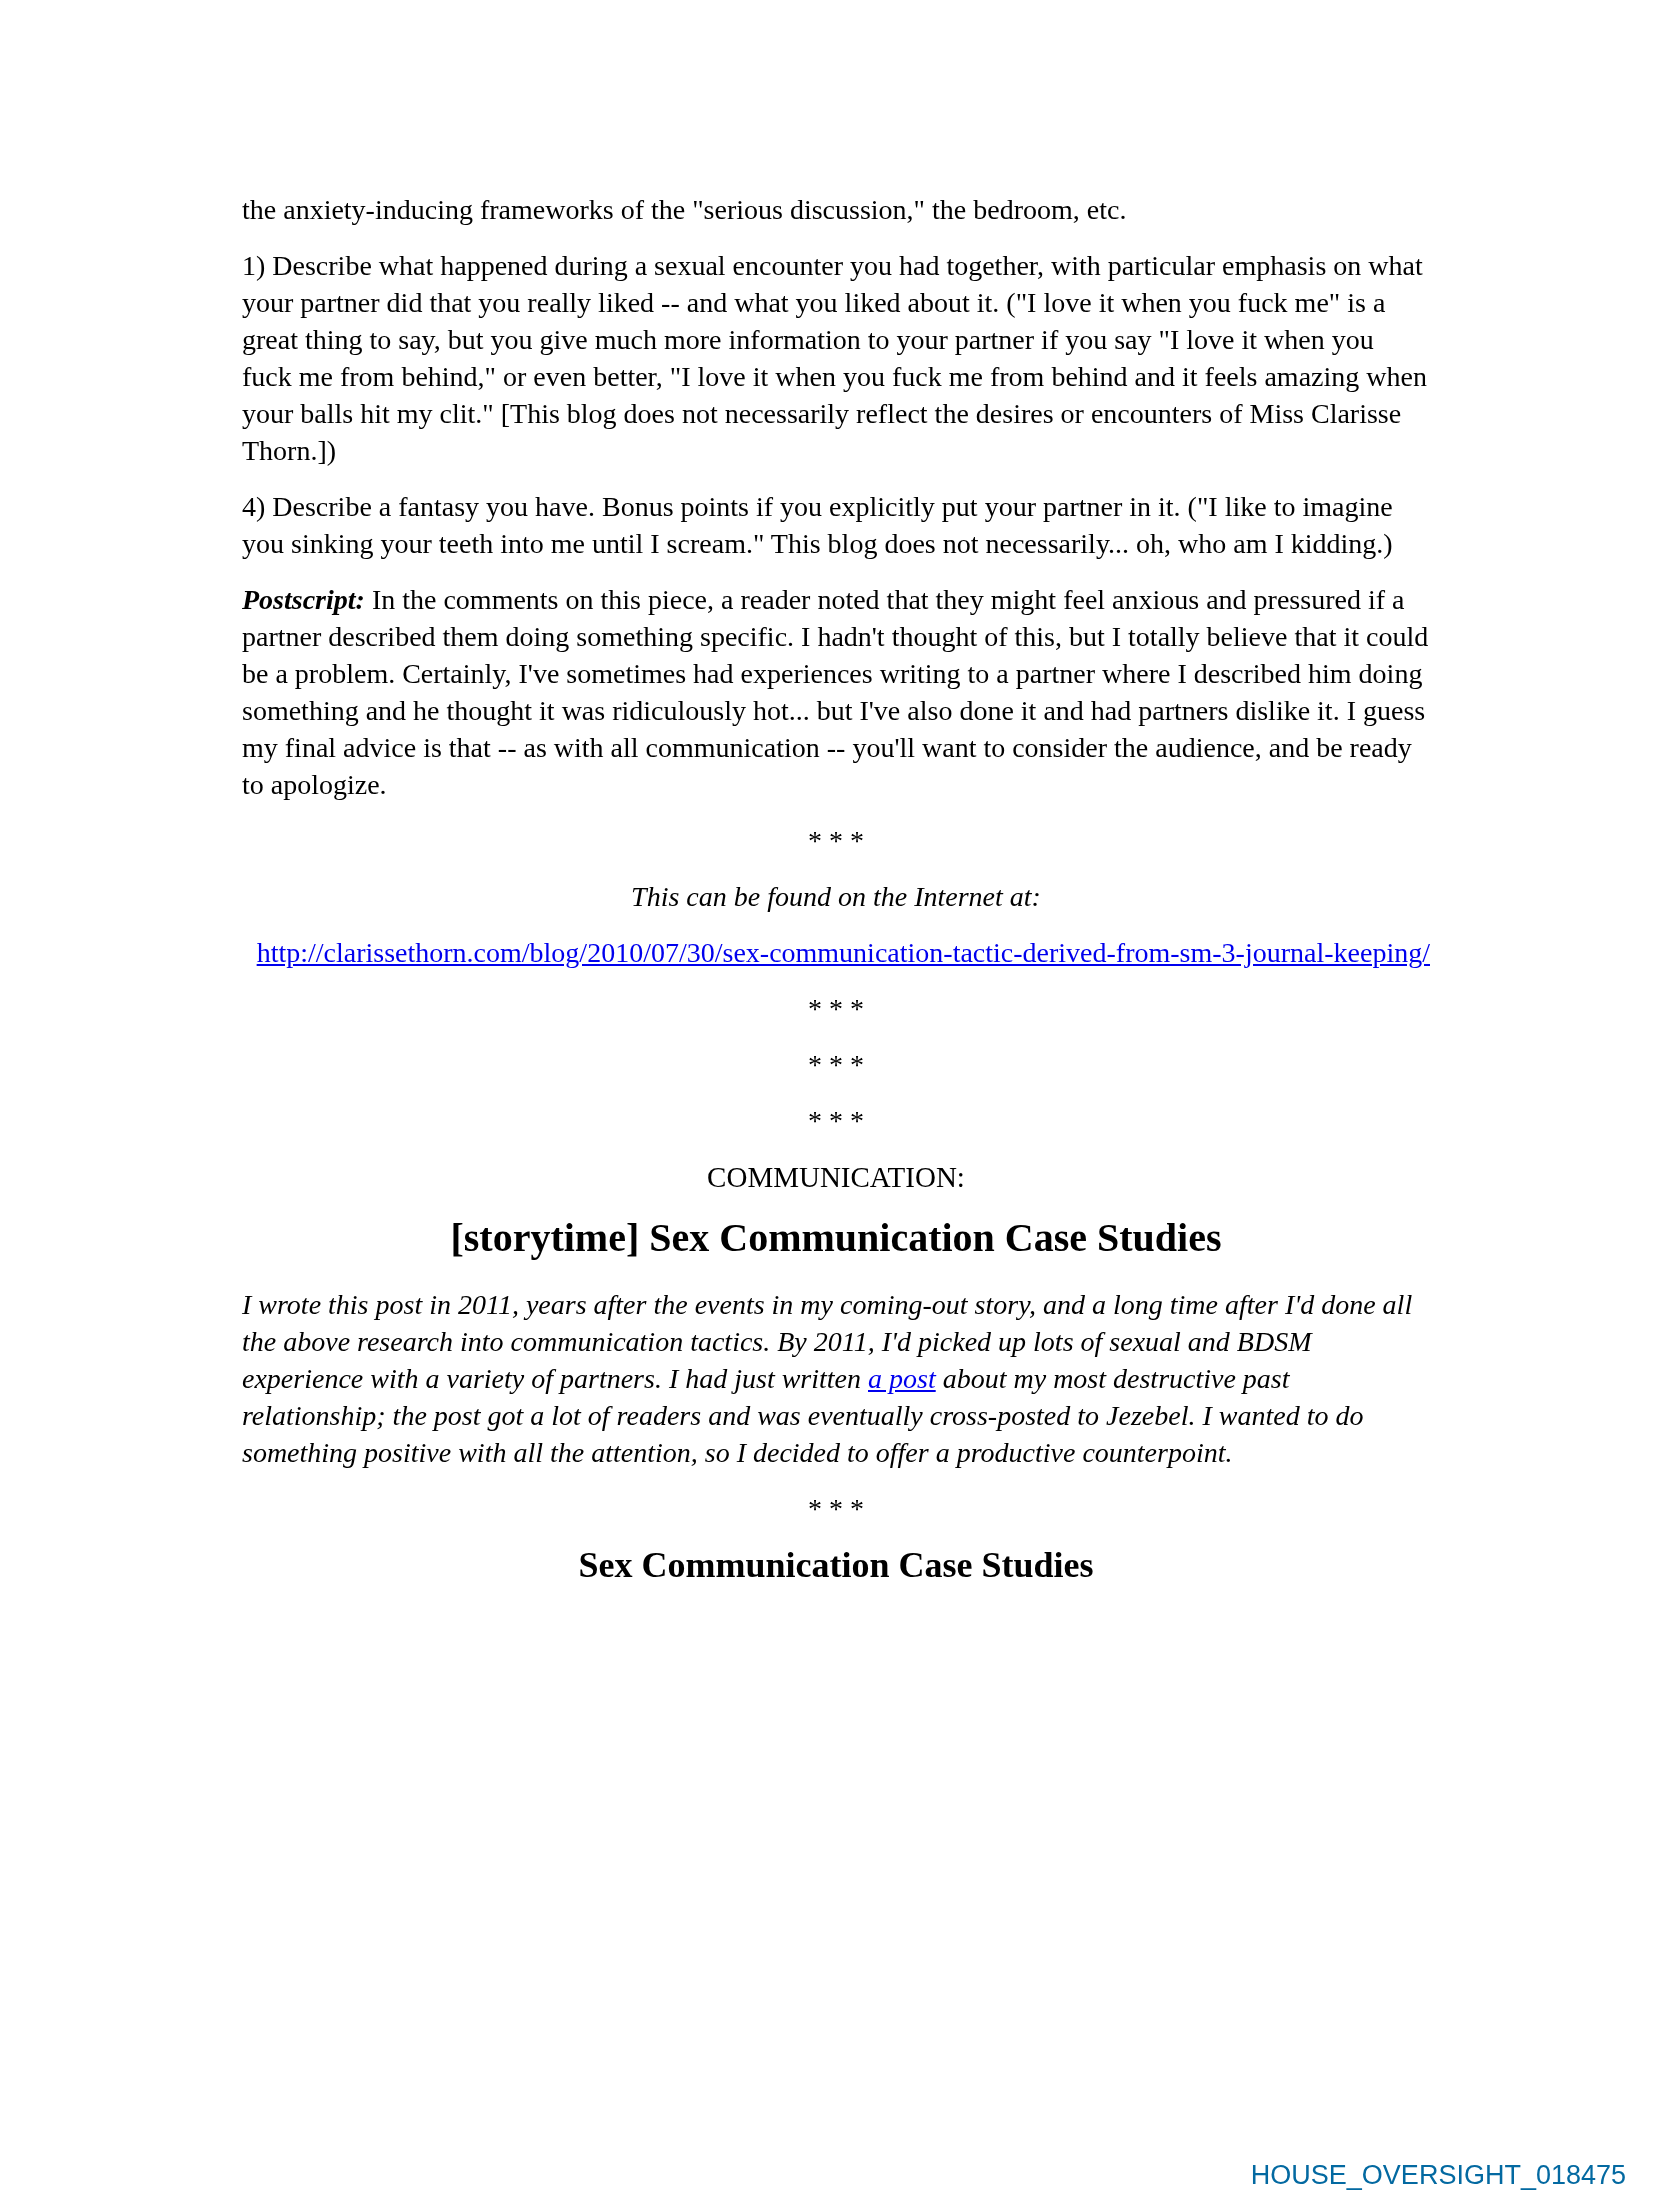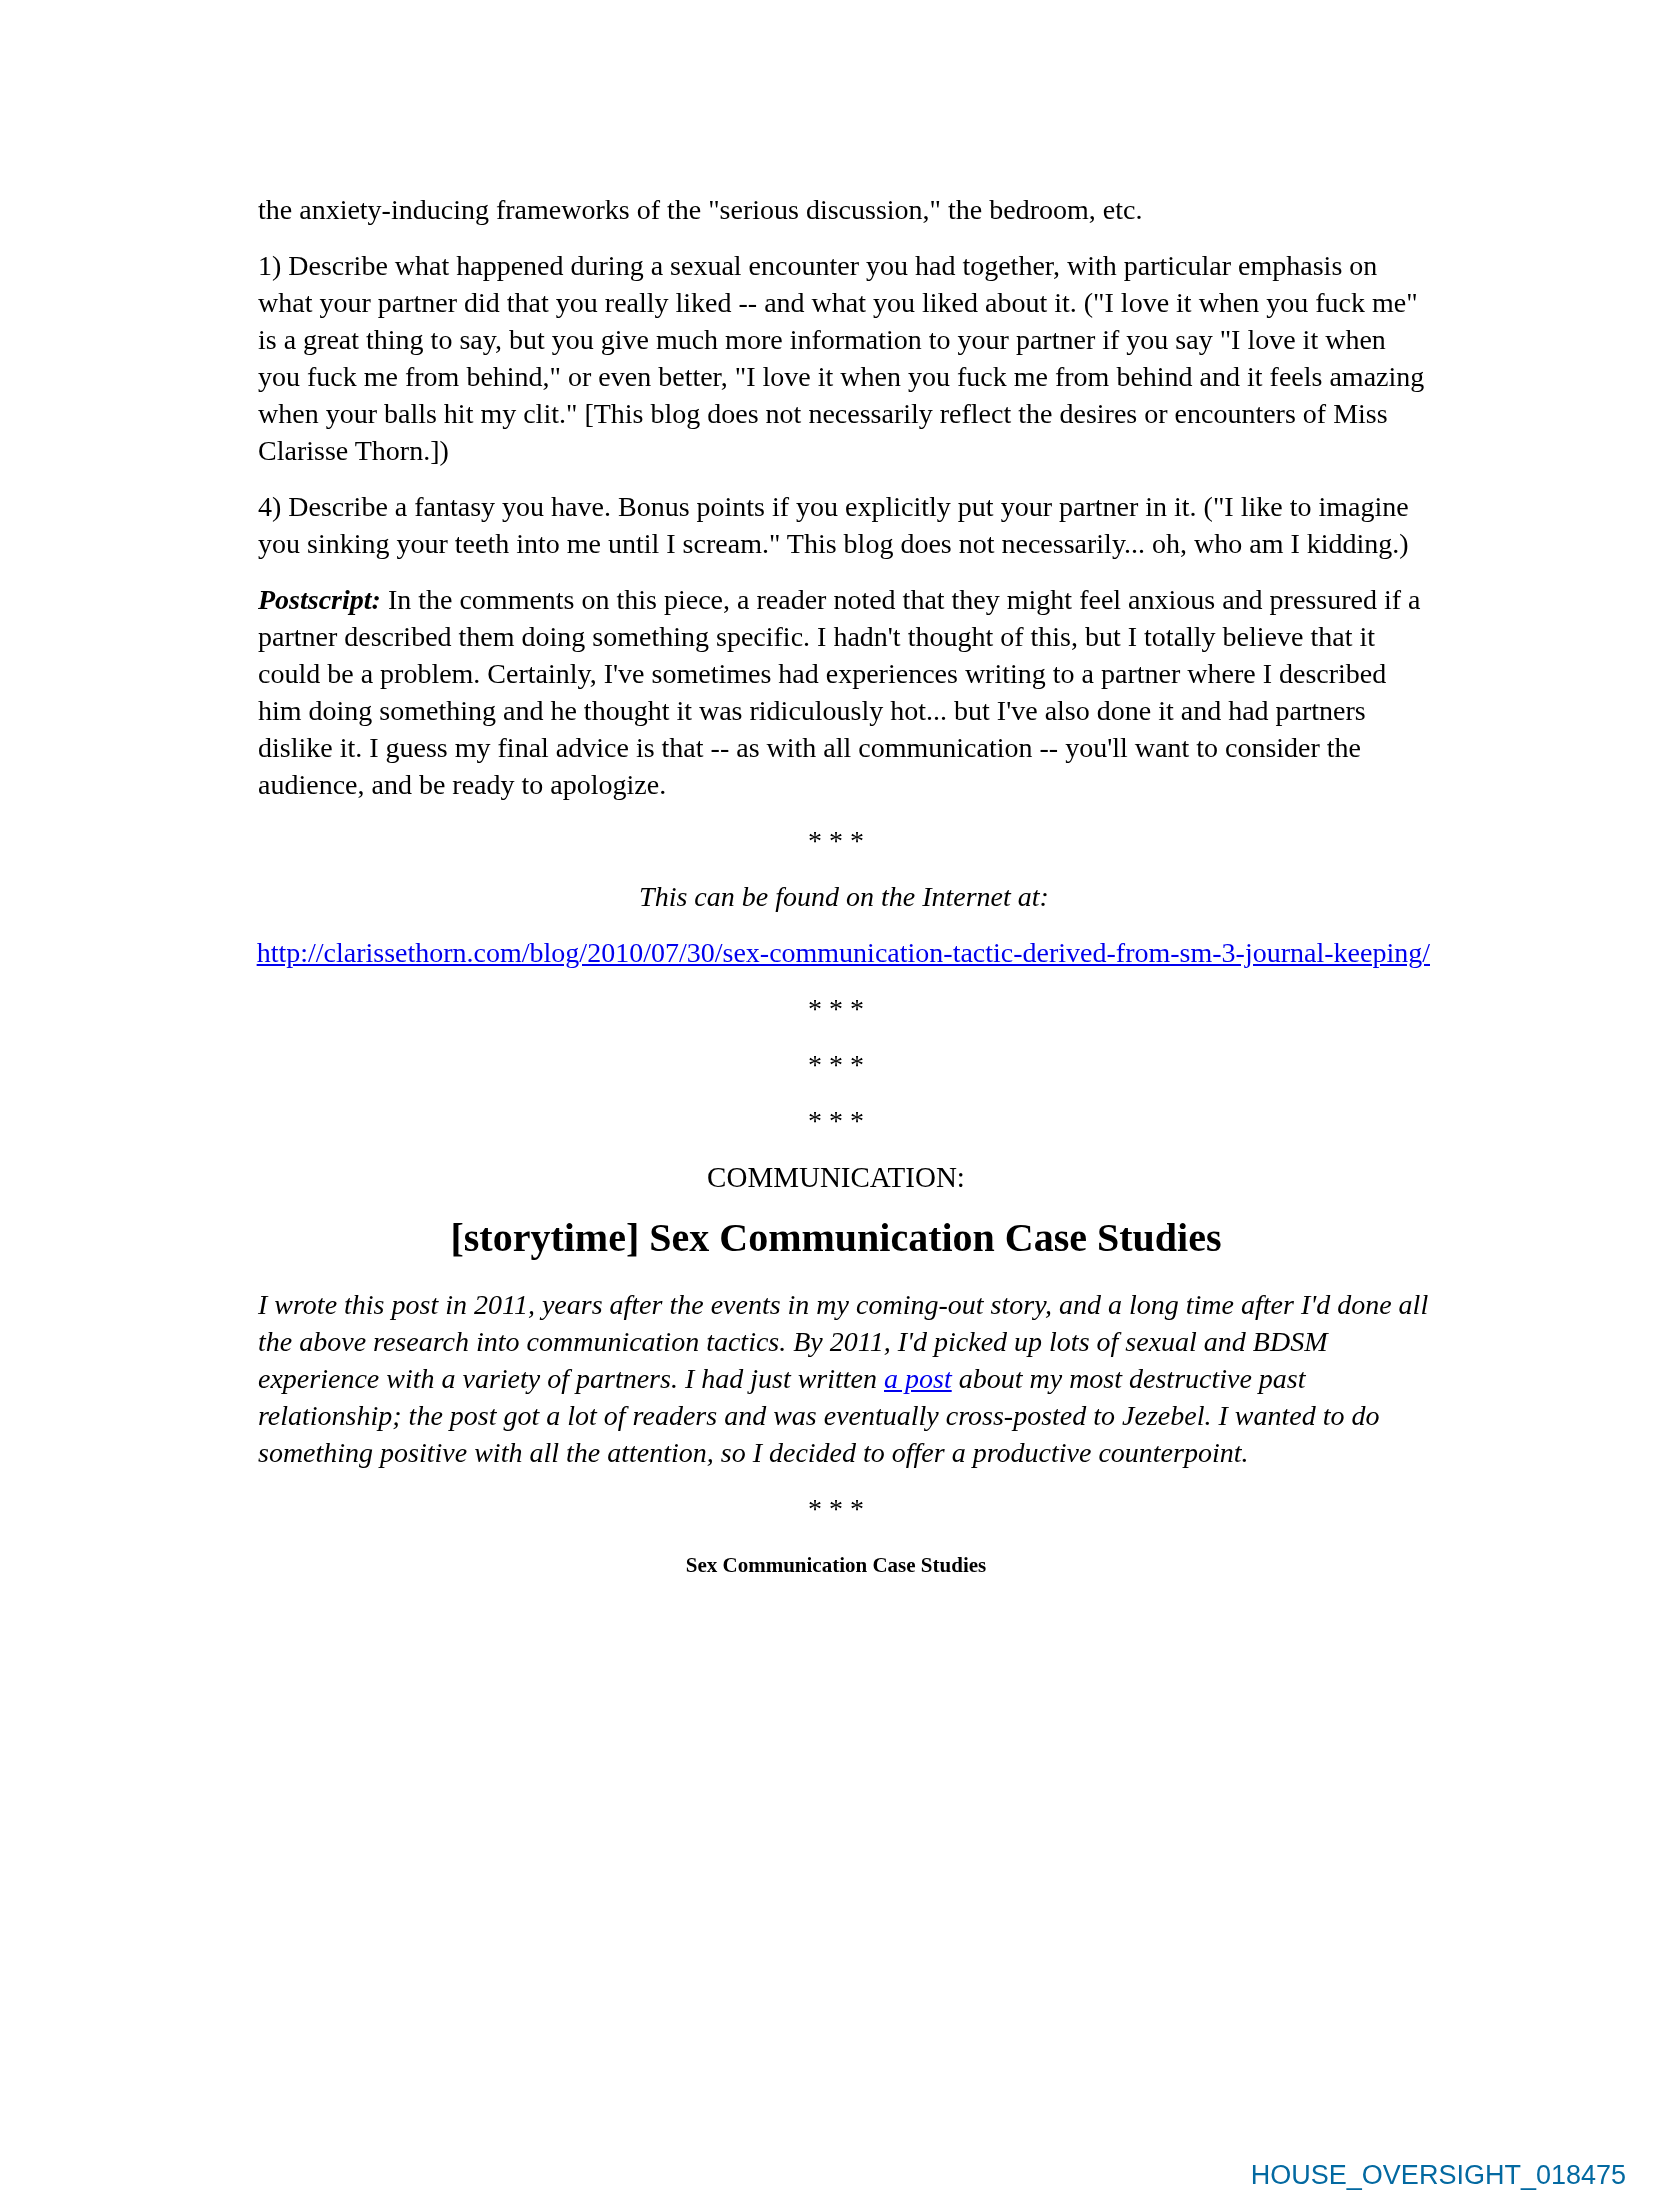--- a/index.html
+++ b/index.html
@@ -14,21 +14,21 @@
   }
   .page {
     position: absolute;
     left: 242px;
     top: 191px;
     width: 1188px;
   }
   .para {
     font-size: 28px;
     line-height: 37px;
-    margin: 0 0 19px 16px;
+    margin: 0 0 19px 0;
     text-align: left;
   }
   .sep {
     font-size: 28px;
     line-height: 37px;
     margin: 0 0 19px 0;
     text-align: center;
   }
   .centered {
     text-align: center;
@@ -55,21 +55,21 @@
     text-align: center;
   }
   .chapter-title {
     font-size: 40px;
     line-height: 43px;
     font-weight: bold;
     text-align: center;
     margin: 0 0 27.5px 0;
   }
   .subheading {
-    font-size: 21px;
+    font-size: 36px;
     line-height: 38px;
     font-weight: bold;
     text-align: center;
     margin: 6.5px 0 26px 0;
   }
   .bates {
     position: absolute;
     right: 43px;
     bottom: 14.4px;
     font-family: "Liberation Sans", sans-serif;

